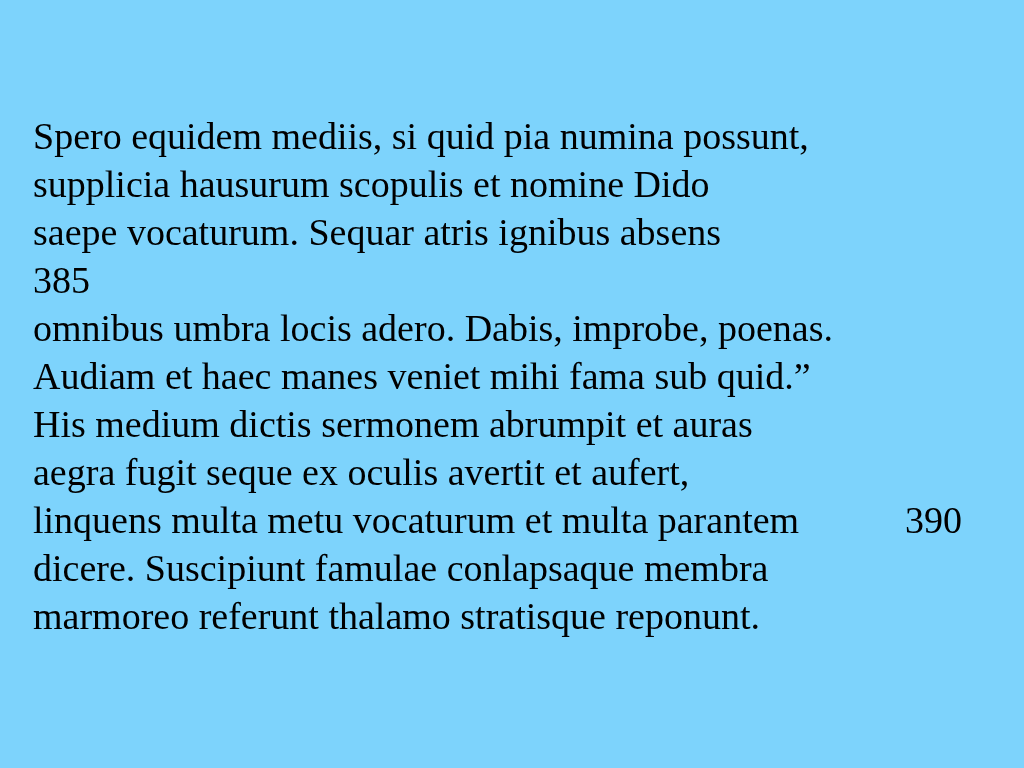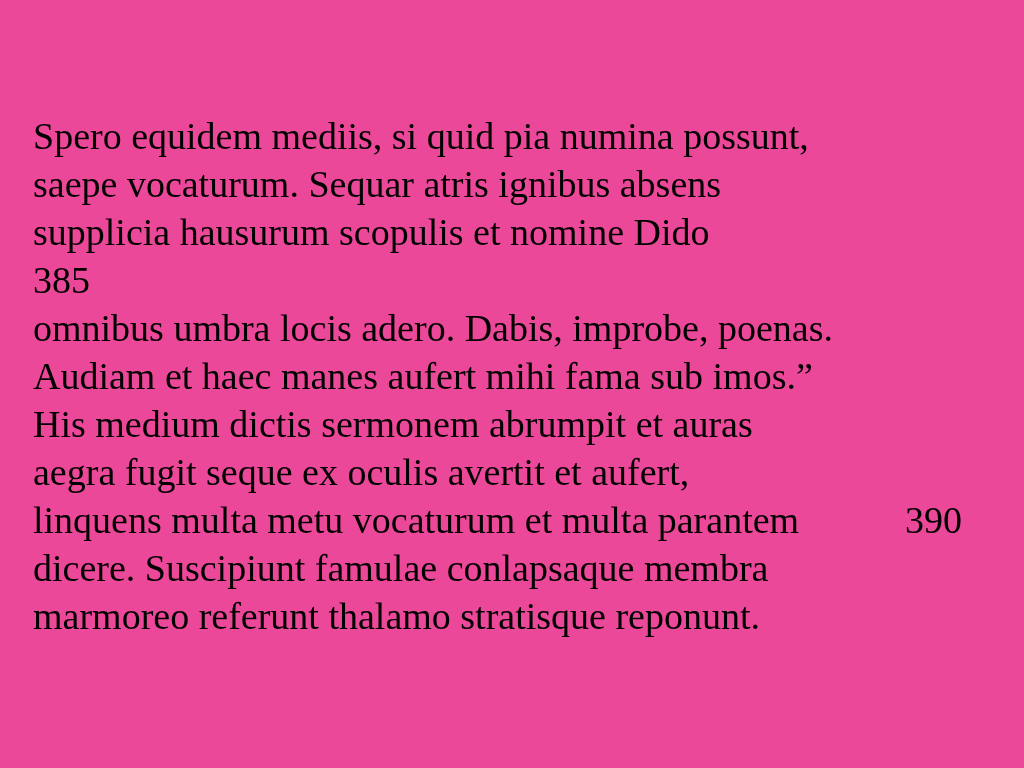--- a/index.html
+++ b/index.html
@@ -7,21 +7,21 @@
     padding: 0;
     width: 1024px;
     height: 768px;
     background: #ffffff;
     overflow: hidden;
   }
   .slide {
     position: relative;
     width: 1024px;
     height: 768px;
-    background: #ec4899;
+    background: #7dd3fc;
   }
   .text-block {
     position: absolute;
     left: 33px;
     top: 112px;
     width: 929px;
     font-family: "Liberation Serif", "DejaVu Serif", serif;
     font-size: 38px;
     line-height: 48px;
     color: #000000;
@@ -47,40 +47,40 @@
 
 <div class="slide">
   <div class="text-block">
 
     <div class="verse-line">
       <span class="verse-text">Spero equidem mediis, si quid pia numina possunt,</span>
       <span class="line-number"></span>
     </div>
 
     <div class="verse-line">
-      <span class="verse-text">saepe vocaturum. Sequar atris ignibus absens</span>
+      <span class="verse-text">supplicia hausurum scopulis et nomine Dido</span>
       <span class="line-number"></span>
     </div>
 
     <div class="verse-line">
-      <span class="verse-text">supplicia hausurum scopulis et nomine Dido</span>
+      <span class="verse-text">saepe vocaturum. Sequar atris ignibus absens</span>
       <span class="line-number"></span>
     </div>
 
     <div class="verse-line">
       <span class="line-number">385</span>
     </div>
 
     <div class="verse-line">
       <span class="verse-text">omnibus umbra locis adero. Dabis, improbe, poenas.</span>
       <span class="line-number"></span>
     </div>
 
     <div class="verse-line">
-      <span class="verse-text">Audiam et haec manes aufert mihi fama sub imos.”</span>
+      <span class="verse-text">Audiam et haec manes veniet mihi fama sub quid.”</span>
       <span class="line-number"></span>
     </div>
 
     <div class="verse-line">
       <span class="verse-text">His medium dictis sermonem abrumpit et auras</span>
       <span class="line-number"></span>
     </div>
 
     <div class="verse-line">
       <span class="verse-text">aegra fugit seque ex oculis avertit et aufert,</span>

